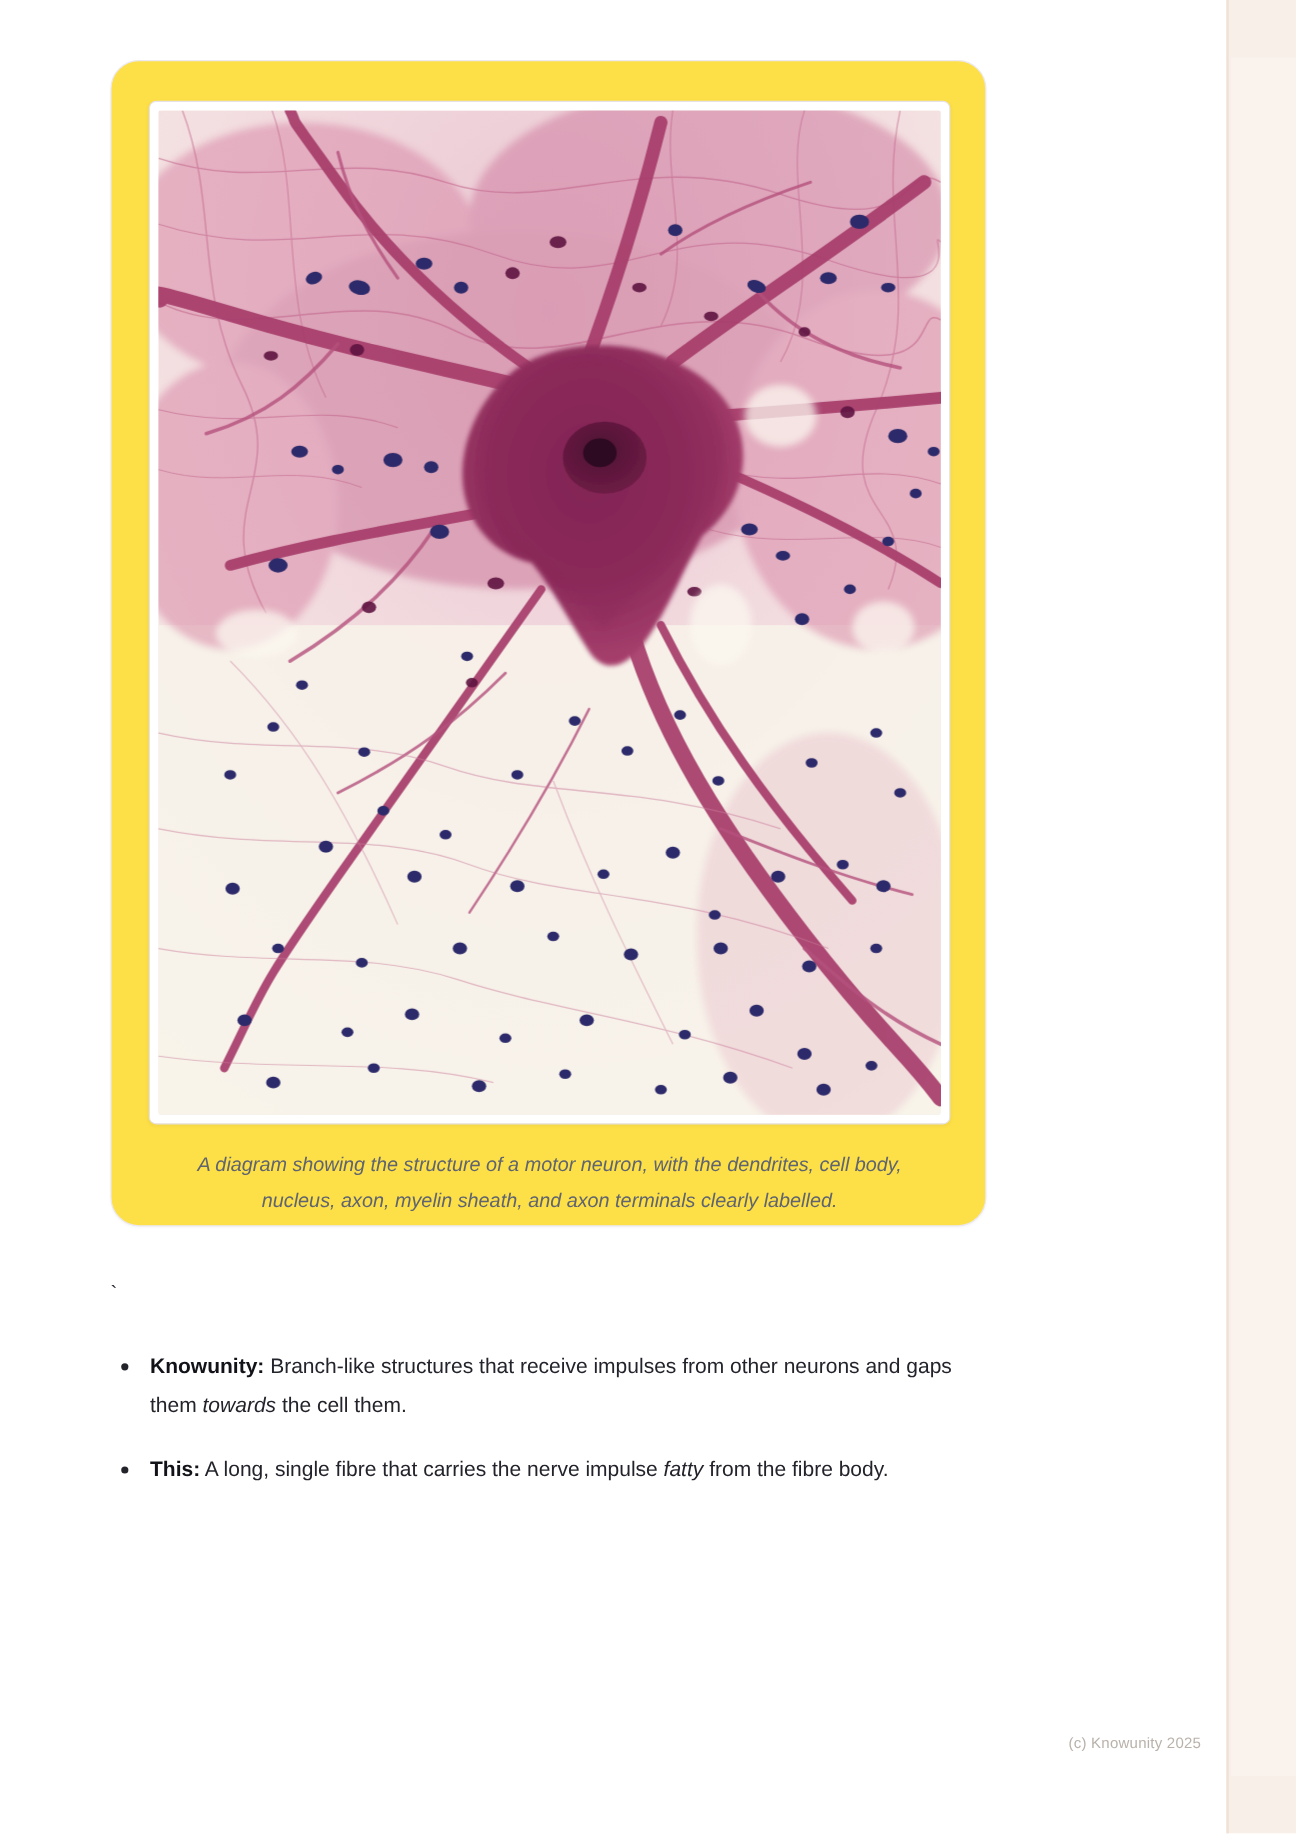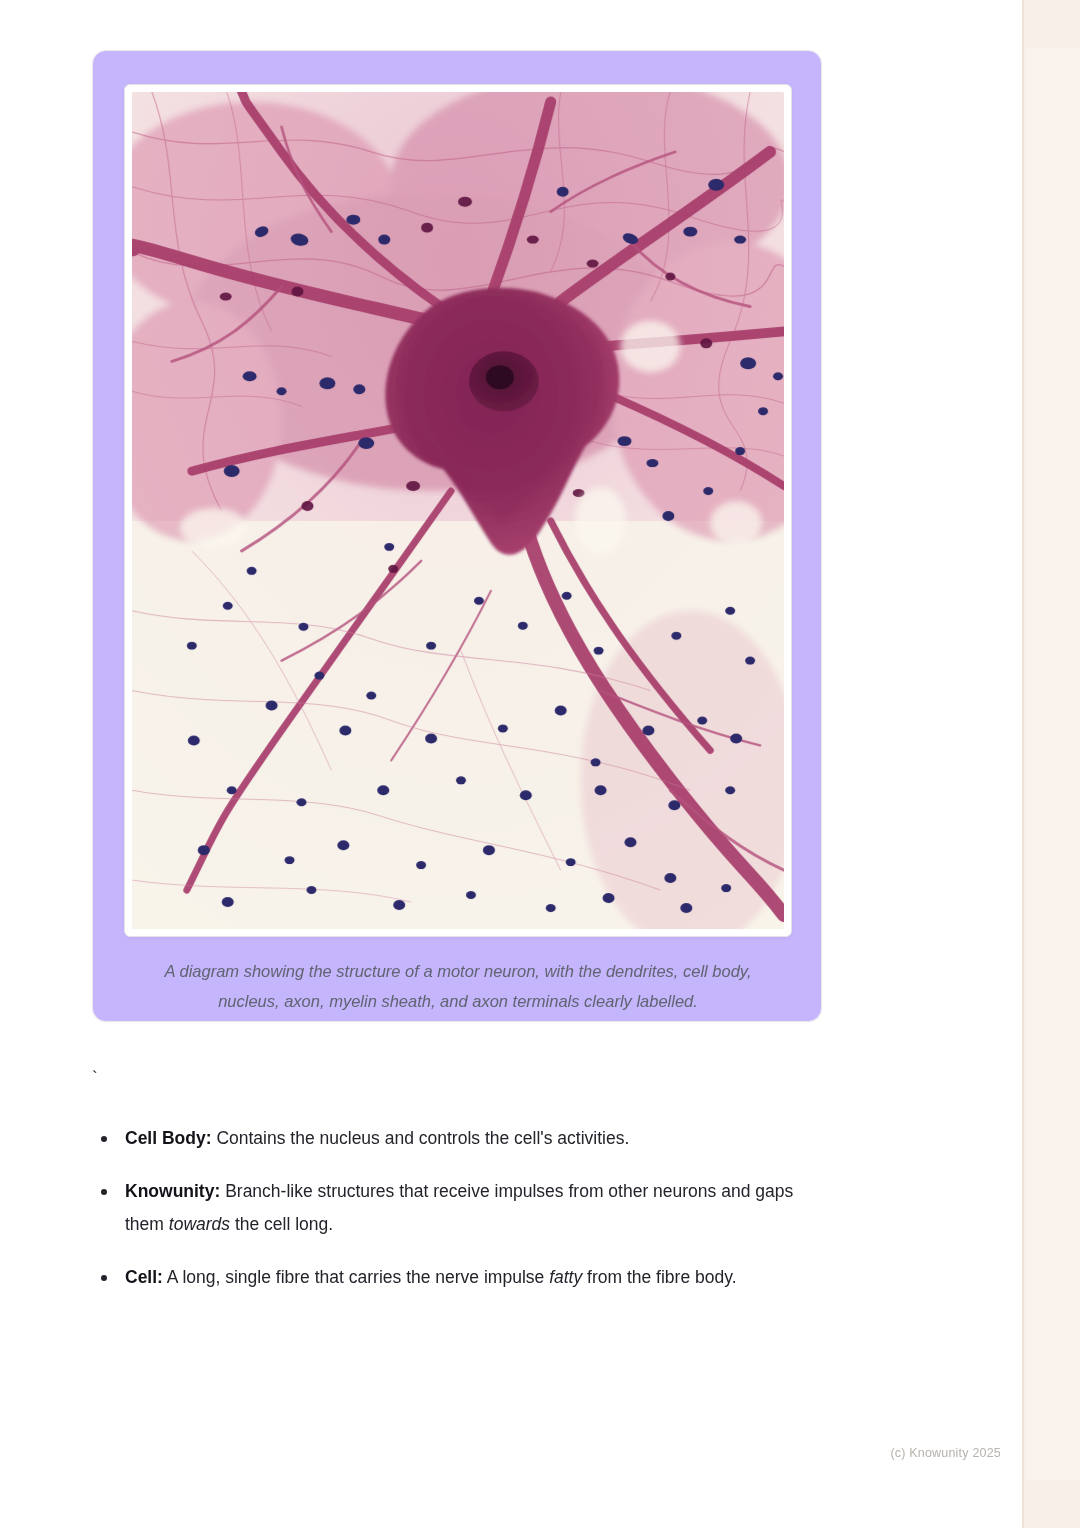--- a/index.html
+++ b/index.html
@@ -44,22 +44,22 @@
   }
 
   .figure-card {
     position: absolute;
     left: 92px;
     top: 50px;
     width: 730px;
     height: 972px;
     box-sizing: border-box;
     border: 1px solid #ece8ee;
-    border-radius: 14px;
-    background: #c4b5fd;
+    border-radius: 24px;
+    background: #fde047;
     box-shadow: 0 1px 2px rgba(40, 30, 60, 0.03);
   }
 
   .figure-frame {
     position: absolute;
     left: 31px;
     top: 33px;
     width: 668px;
     height: 853px;
     box-sizing: border-box;
@@ -361,27 +361,24 @@
       </div>
     </div>
 
     <div class="caption">A diagram showing the structure of a motor neuron, with the dendrites, cell body, nucleus, axon, myelin sheath, and axon terminals clearly labelled.</div>
   </div>
 
   <div class="tick-mark">`</div>
 
   <ul class="bullet-list">
     <li>
-      <span class="term">Cell Body:</span><span> Contains the nucleus and controls the cell's activities.</span>
+      <span class="term">Knowunity:</span><span> Branch-like structures that receive impulses from other neurons and gaps them </span><em>towards</em><span> the cell them.</span>
     </li>
     <li>
-      <span class="term">Knowunity:</span><span> Branch-like structures that receive impulses from other neurons and gaps them </span><em>towards</em><span> the cell long.</span>
-    </li>
-    <li>
-      <span class="term">Cell:</span><span> A long, single fibre that carries the nerve impulse </span><em>fatty</em><span> from the fibre body.</span>
+      <span class="term">This:</span><span> A long, single fibre that carries the nerve impulse </span><em>fatty</em><span> from the fibre body.</span>
     </li>
   </ul>
 
 </div>
 
 <div class="side-strip">
   <div class="side-strip-inner"></div>
 </div>
 
 <div class="watermark">(c) Knowunity 2025</div>

